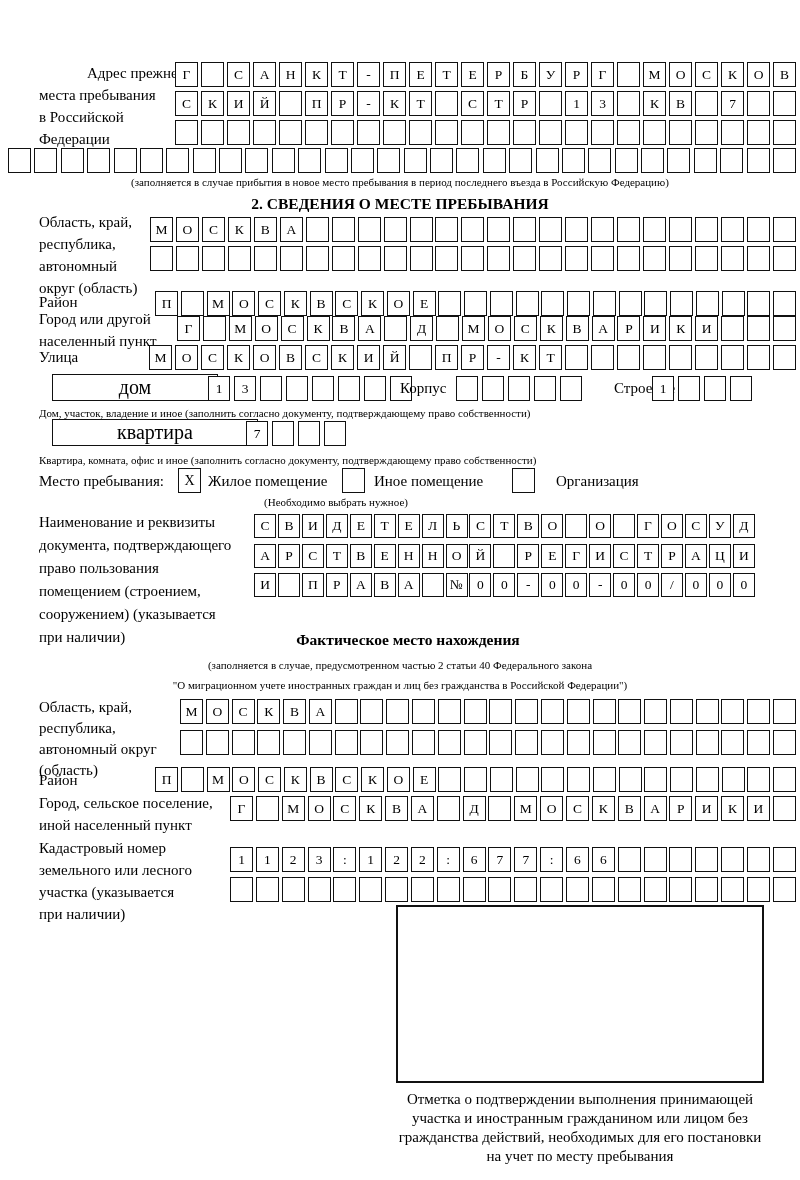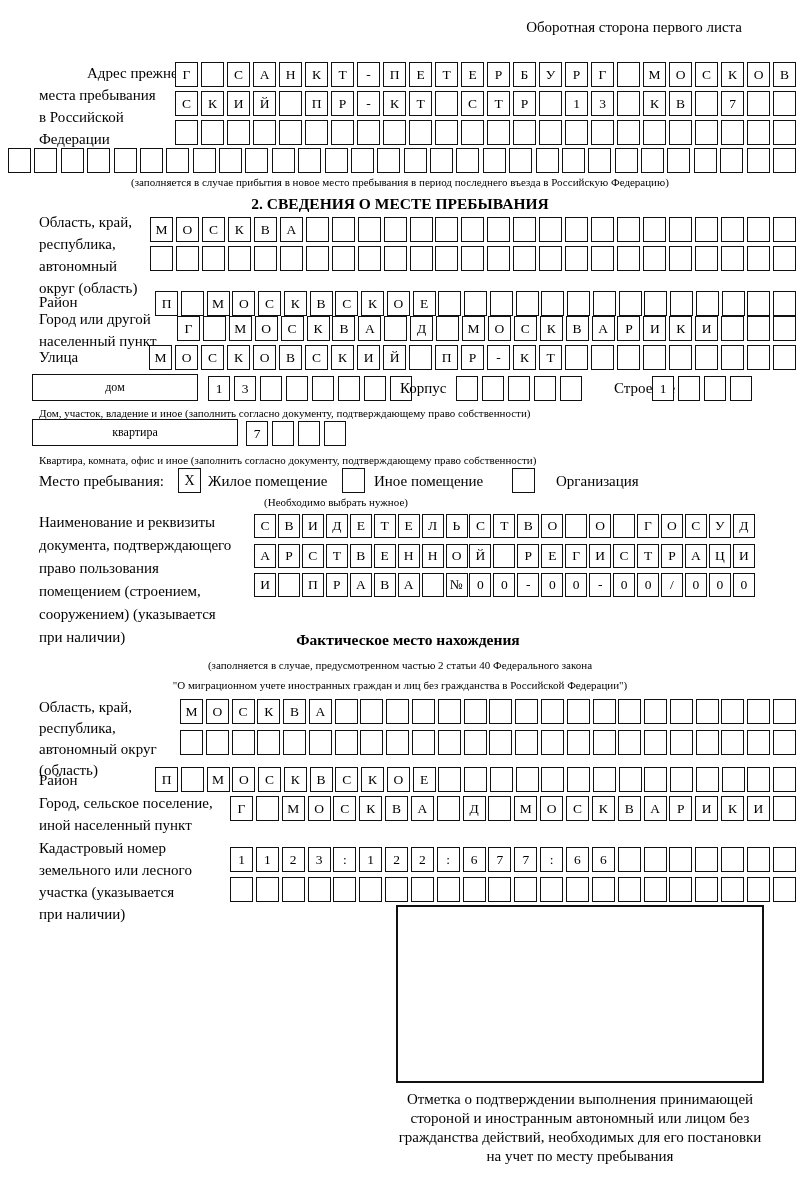--- a/index.html
+++ b/index.html
@@ -11,32 +11,31 @@
   .ttl{font-size:15.5px;font-weight:bold;white-space:nowrap;}
   .center{text-align:center;}
   .cells{display:flex;justify-content:space-between;}
   .cells-g{display:flex;gap:4px;}
   .cell{flex:0 0 21px;width:21px;height:23px;border:1.5px solid #111;
         display:flex;align-items:center;justify-content:center;
         font-size:13.5px;background:#fff;box-sizing:content-box;}
   .cells-sm .cell{flex:0 0 20px;width:20px;height:22px;}
   .cells-g .cell{flex:0 0 20px;width:20px;}
   .fieldbox{border:1.5px solid #111;display:flex;align-items:center;justify-content:center;
-        font-size:12px;background:#fff;box-sizing:border-box;}
+        font-size:20px;background:#fff;box-sizing:border-box;margin-left:20px;}
   .chk{width:21px;height:23px;border:1.5px solid #111;display:flex;align-items:center;
         justify-content:center;font-size:14px;background:#fff;}
   .stamp{border:2px solid #111;background:#fff;box-sizing:border-box;}
   .note{font-size:15px;line-height:19px;text-align:center;}
 </style>
 </head>
 <body>
 
 <div id="page">
 
-  <div class="abs lbl" style="top:17px;right:58px;">Оборотная сторона первого листа</div>
 
   <div class="abs lbl" style="left:39px;top:63px;margin-left:48px;">Адрес прежнего</div>
   <div class="abs lbl" style="left:39px;top:85px;">места пребывания</div>
   <div class="abs lbl" style="left:39px;top:107px;">в Российской</div>
   <div class="abs lbl" style="left:39px;top:129px;">Федерации</div>
   <div class="abs cells" style="left:175px;top:62px;width:621px;">
       <span class="cell">Г</span>
       <span class="cell"></span>
       <span class="cell">С</span>
       <span class="cell">А</span>
@@ -583,18 +582,18 @@
       <span class="cell"></span>
       <span class="cell"></span>
       <span class="cell"></span>
       <span class="cell"></span>
       <span class="cell"></span>
     </div>
 
   <div class="abs stamp" style="left:396px;top:905px;width:368px;height:178px;"></div>
   <div class="abs note" style="left:386px;top:1090px;width:388px;">
     <div>Отметка о подтверждении выполнения принимающей</div>
-    <div>стороной и иностранным автономный или лицом без</div>
+    <div>участка и иностранным гражданином или лицом без</div>
     <div>гражданства действий, необходимых для его постановки</div>
     <div>на учет по месту пребывания</div>
   </div>
 
 </div>
 
 </body></html>

